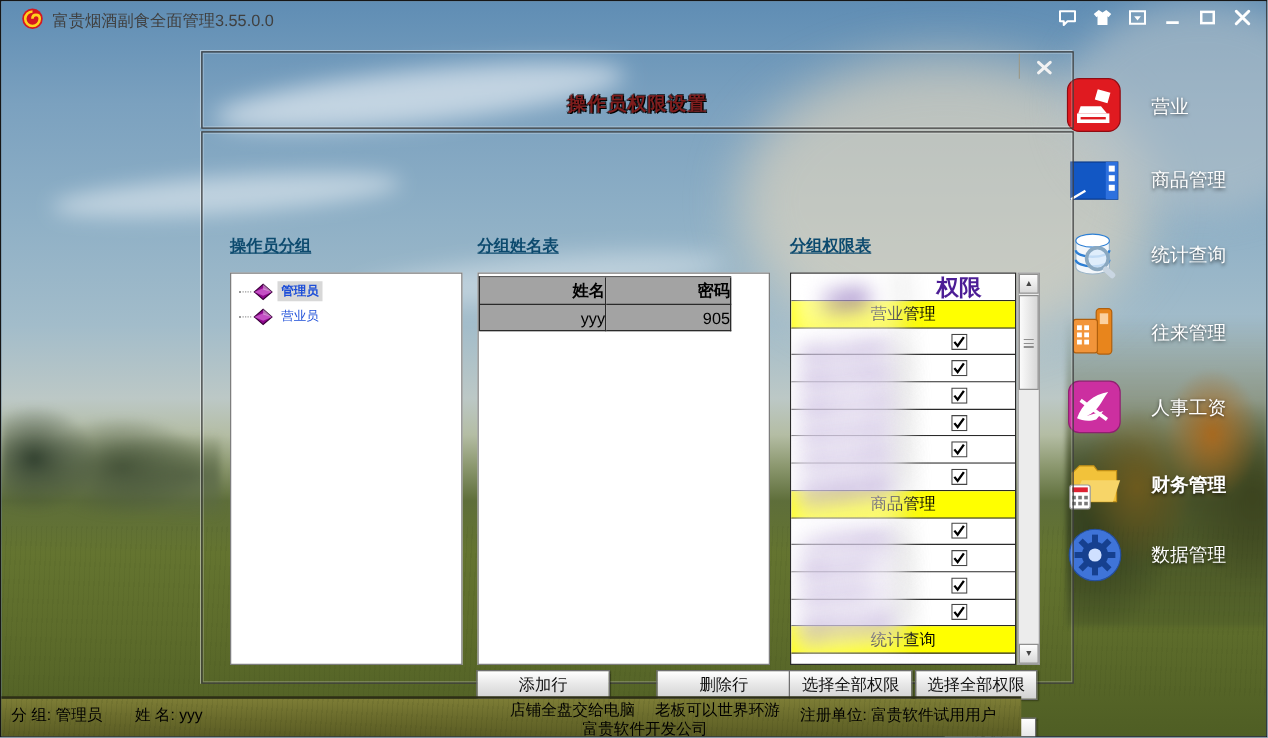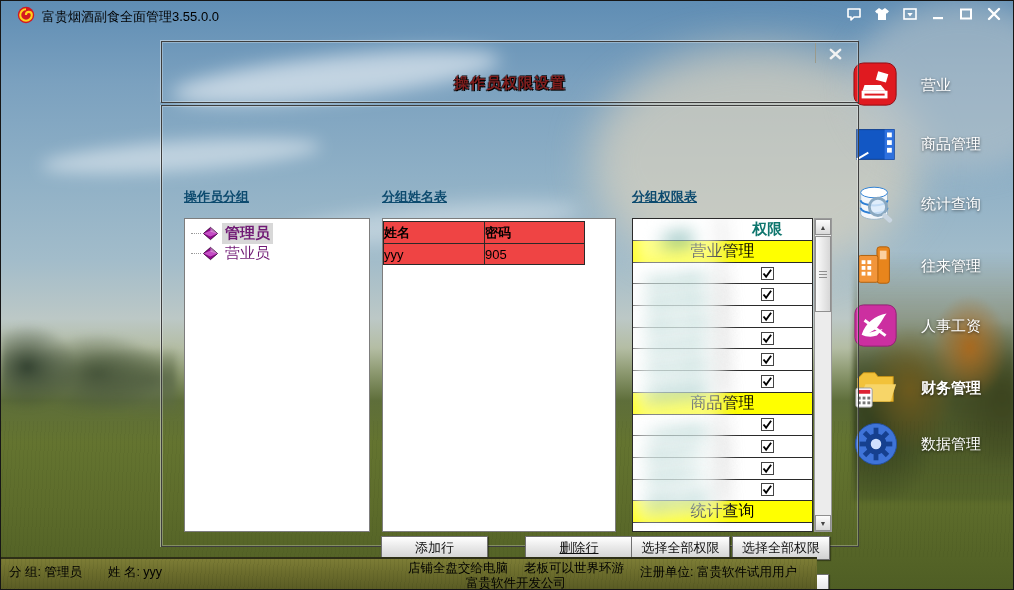--- a/index.html
+++ b/index.html
@@ -29,21 +29,21 @@
     background:
       radial-gradient(70px 60px at 15% 55%, #31402f, rgba(0,0,0,0) 72%),
       radial-gradient(90px 55px at 55% 60%, #46543a, rgba(0,0,0,0) 75%),
       radial-gradient(120px 45px at 85% 65%, #5a6848, rgba(0,0,0,0) 78%); }
   .grass-tex { position:absolute; left:0; top:420px; width:1014px; height:136px; z-index:0; opacity:.5;
     background:repeating-linear-gradient(93deg, rgba(25,35,8,.10) 0 1px, rgba(0,0,0,0) 1px 4px); }
 
   
   .titlebar { position:absolute; left:0; top:0; width:100%; height:28px; z-index:3; }
   .logo { position:absolute; left:16px; top:5px; width:18px; height:18px; }
-  .wtitle { position:absolute; left:41px; top:7px; font-size:13px; color:#000000; }
+  .wtitle { position:absolute; left:41px; top:7px; font-size:13px; color:#404040; }
   .wcontrols { position:absolute; right:10px; top:4px; display:flex; gap:10px; }
   .wbtn { width:18px; height:18px; display:flex; align-items:center; justify-content:center; cursor:default; }
 
   
   .sidebar { position:absolute; left:846px; top:40px; width:168px; height:500px; z-index:1; }
   .side-item { position:absolute; left:0; width:168px; height:48px; cursor:pointer; }
   .side-ico { position:absolute; left:6px; top:0; width:46px; height:46px; }
   .side-label { position:absolute; left:74px; top:14px; font-size:15px; color:#fff;
                 text-shadow:0 1px 3px rgba(0,0,0,.65); white-space:nowrap; }
 
@@ -65,45 +65,45 @@
   .lab-groups { left:22px;  width:186px; }
   .lab-names  { left:220px; width:234px; }
   .lab-perms  { left:470px; width:200px; }
 
   
   .tree-panel { position:absolute; left:22px; top:112px; width:186px; height:314px;
                 background:#fff; border:1px solid #7d7d7d; padding-top:4px; }
   .tree-item { position:relative; display:flex; align-items:center; height:20px; padding-left:6px; cursor:pointer; }
   .tree-stub { width:10px; height:1px; border-top:1px dotted #9a9a9a; }
   .tree-book { width:17px; height:15px; margin:0 3px 0 1px; flex:0 0 auto; }
-  .tree-label { font-size:15px; color:#701a75; padding:1px 3px; white-space:nowrap; }
+  .tree-label { font-size:10px; color:#1d4ed8; padding:1px 3px; white-space:nowrap; }
   .tree-item.sel .tree-label { font-weight:bold; background:#d8d8d8; }
 
   
   .names-panel { position:absolute; left:220px; top:112px; width:234px; height:314px;
                  background:#fff; border:1px solid #7d7d7d; }
   .ntable { position:absolute; left:0; top:2px; width:202px; border-top:1px solid #2a2a2a; border-left:1px solid #2a2a2a; }
   .nrow { display:flex; }
   .ncell { border-right:1px solid #2a2a2a; border-bottom:1px solid #2a2a2a;
-           font-size:13px; text-align:left; background:#ef4444; }
+           font-size:13px; text-align:right; background:#a3a3a3; }
   .ncell.h { font-weight:bold; height:22px; line-height:22px; }
   .ncell.d { height:21px; line-height:21px; }
   .ncol1 { width:101px; } .ncol2 { width:100px; }
 
   
   .perm-table { position:absolute; left:470px; top:112px; width:181px; height:314px;
                 background:#fff; border:1px solid #2a2a2a; overflow:hidden; }
   .prow { display:flex; border-bottom:1px solid #2a2a2a; background:#fff; }
   .prow.head { height:22px; font-weight:bold; }
   .prow.item, .prow.cat { height:21.7px; }
   .pcell { width:89.5px; display:flex; align-items:center; justify-content:center;
-           font-size:15px; color:#0f766e; }
+           font-size:18px; color:#4c1d95; }
   .pcell.c1 { border-right:1px solid #2a2a2a; }
   .prow.cat { background:#ffff00; }
-  .prow.cat .pcat { width:100%; display:flex; align-items:center; justify-content:center; font-size:16px; }
+  .prow.cat .pcat { width:100%; display:flex; align-items:center; justify-content:center; font-size:13px; }
   .chk { width:13px; height:13px; }
 
   
   .sbar { position:absolute; left:652px; top:112px; width:18px; height:314px;
           background:#ececec; border:1px solid #9a9a9a; }
   .sbtn { position:absolute; left:0; width:16px; height:16px; background:linear-gradient(#fdfdfd,#d9d9d9);
           border:1px solid #8f8f8f; display:flex; align-items:center; justify-content:center;
           font-size:7px; color:#444; cursor:pointer; }
   .sup { top:0; } .sdn { bottom:0; }
   .sthumb { position:absolute; left:0; top:17px; width:16px; height:76px; cursor:pointer;
@@ -111,21 +111,21 @@
   .sthumb::after { content:""; position:absolute; left:3px; right:3px; top:34px; height:8px;
             background:repeating-linear-gradient(180deg,#8f8f8f 0 1px,rgba(0,0,0,0) 1px 3px); }
 
   
   .btn { position:absolute; height:24px; font-size:13px; color:#101010; cursor:pointer;
          display:flex; align-items:center; justify-content:center;
          background:linear-gradient(180deg,#ffffff 0%,#e9e9e9 45%,#d2d2d2 100%);
          border:1px solid #6f6f6f; box-shadow:inset 0 1px 0 #fff, 1px 1px 1px rgba(0,0,0,.35); }
   .b-group { left:22px;  top:430px; width:186px; }
   .b-add   { left:219px; top:430px; width:107px; }
-  .b-del   { left:363px; top:430px; width:108px;text-decoration:underline; }
+  .b-del   { left:363px; top:430px; width:108px; }
   .b-selall{ left:469px; top:430px; width:99px;  }
   .b-clrall{ left:570px; top:430px; width:98px;  }
   .b-save  { left:593px; top:468px; width:74px; height:30px; font-size:14px; }
 
   
   .statusbar { position:absolute; left:0; top:556px; width:816px; height:34px; z-index:3;
     border-top:2px solid #2e2f16;
     background:linear-gradient(180deg,#7d7d36 0%,#6b6c2c 45%,#585a23 100%); }
   .statusbar::before { content:""; position:absolute; inset:0; opacity:.5;
     background:repeating-linear-gradient(95deg, rgba(20,30,5,.14) 0 1px, rgba(0,0,0,0) 1px 4px); }

